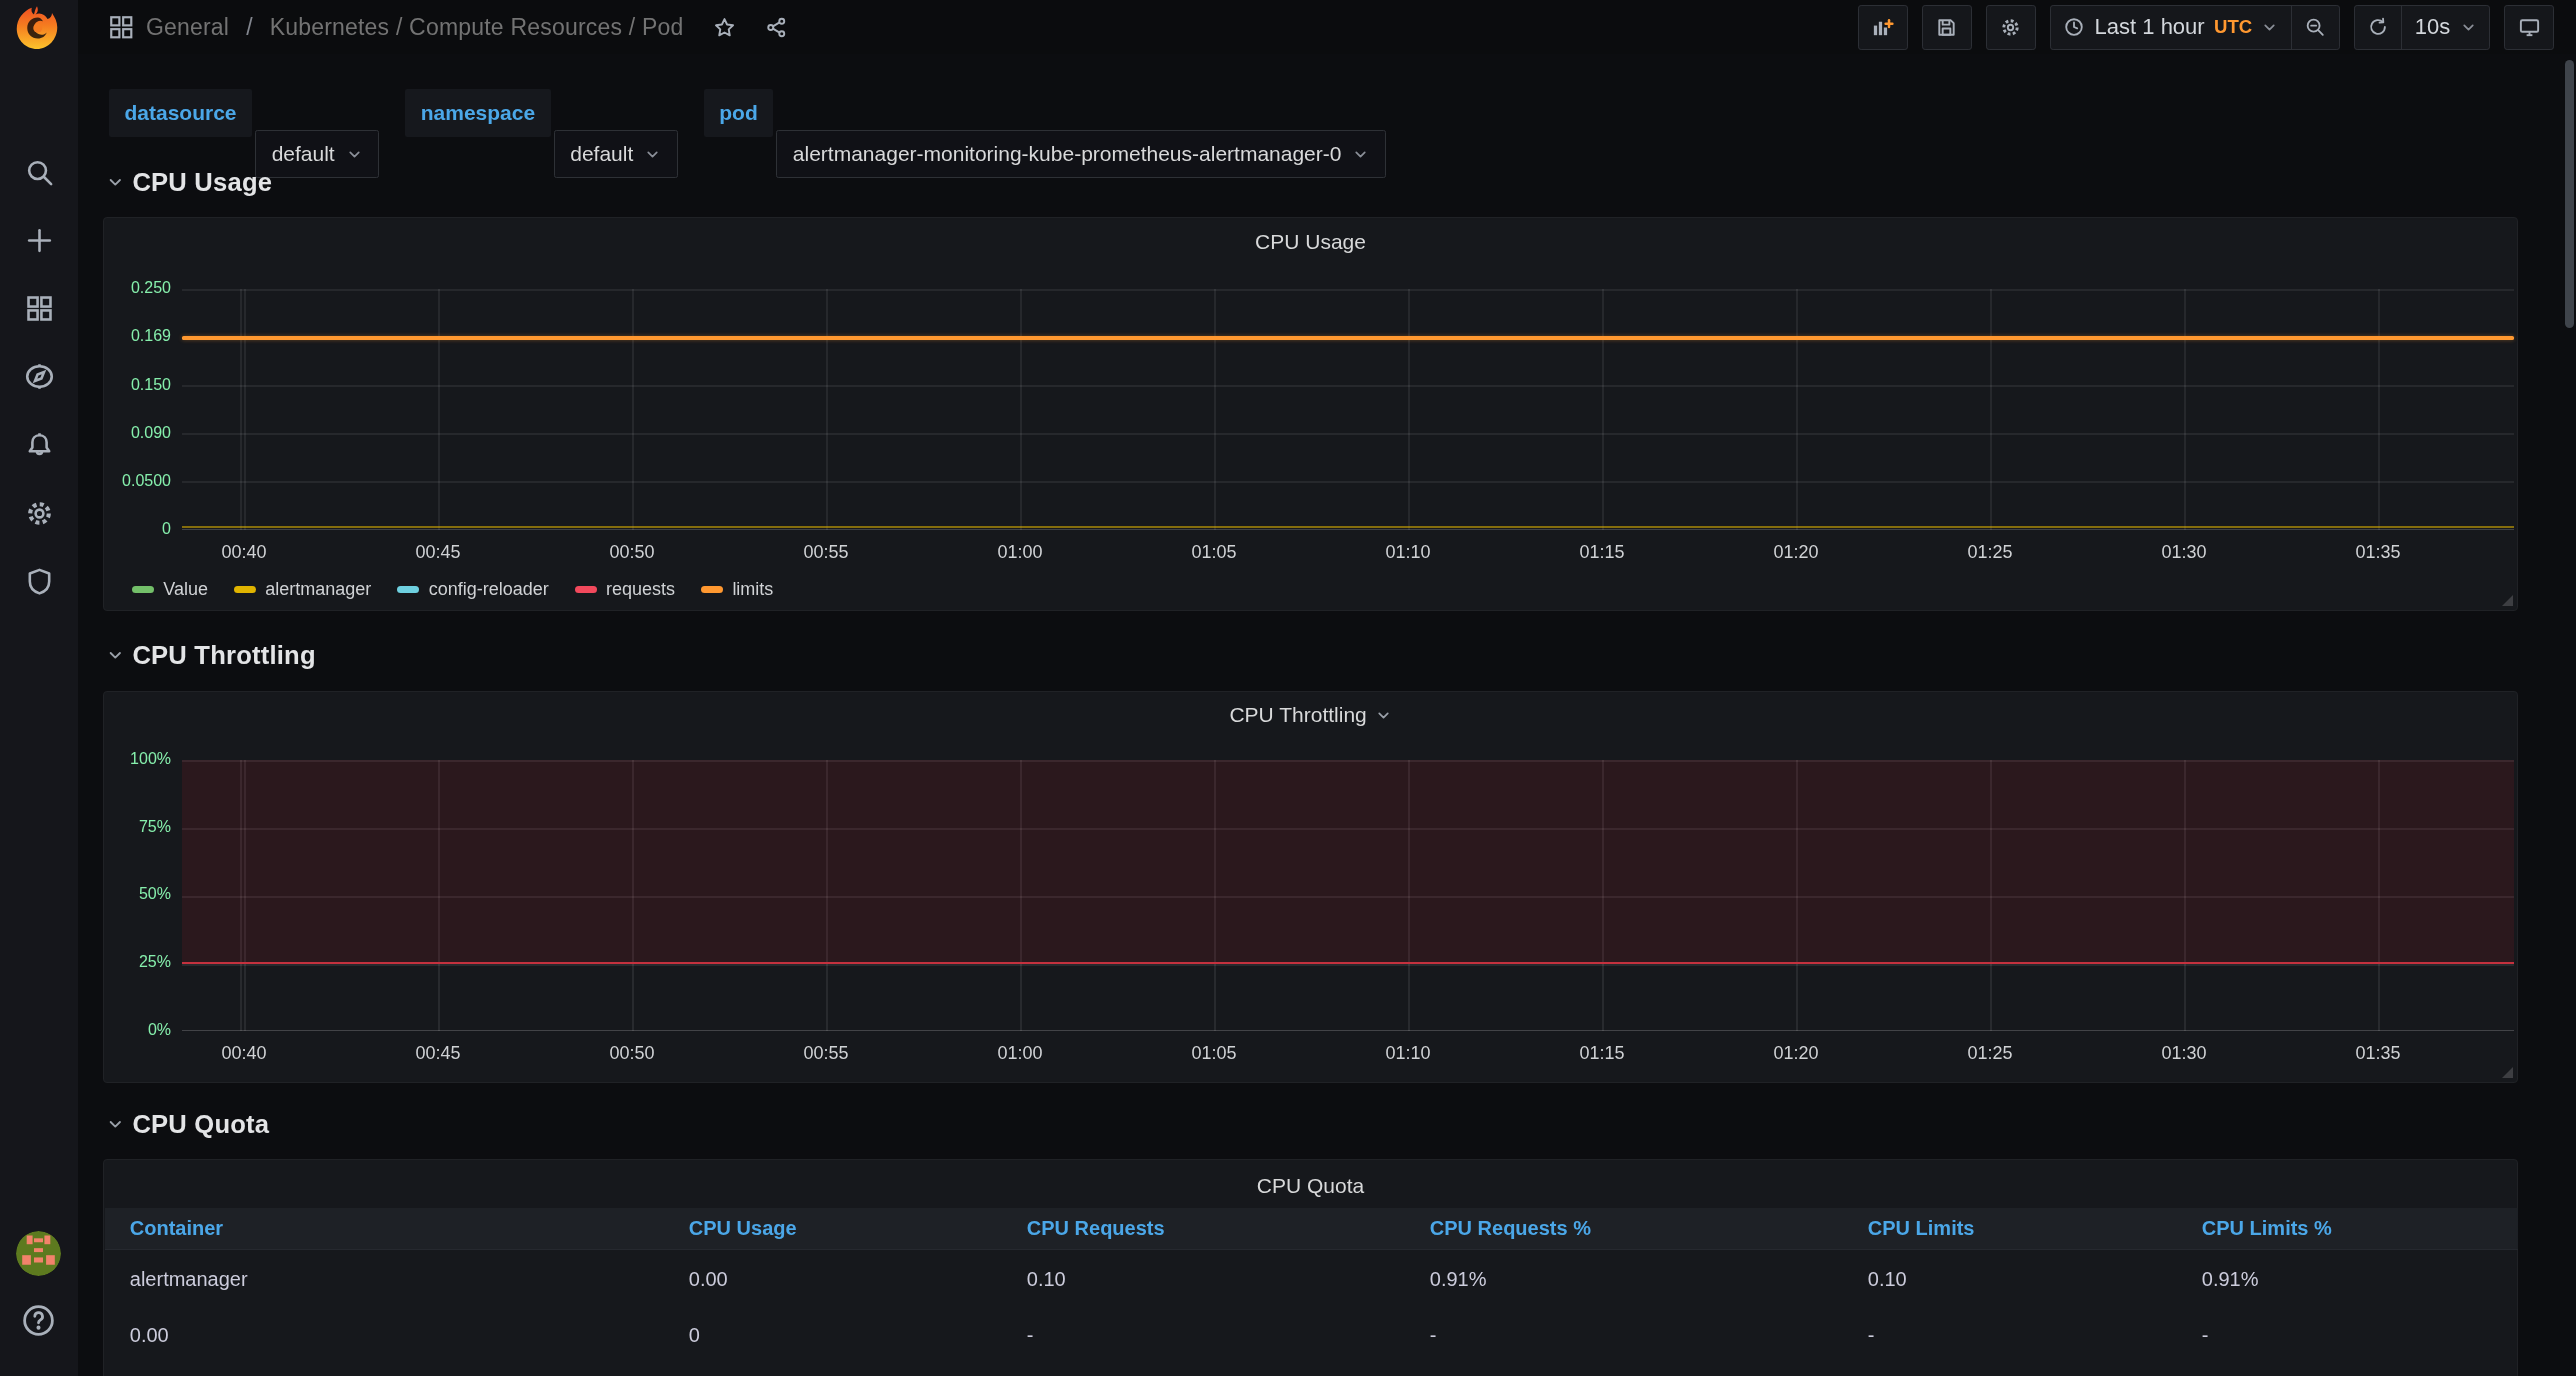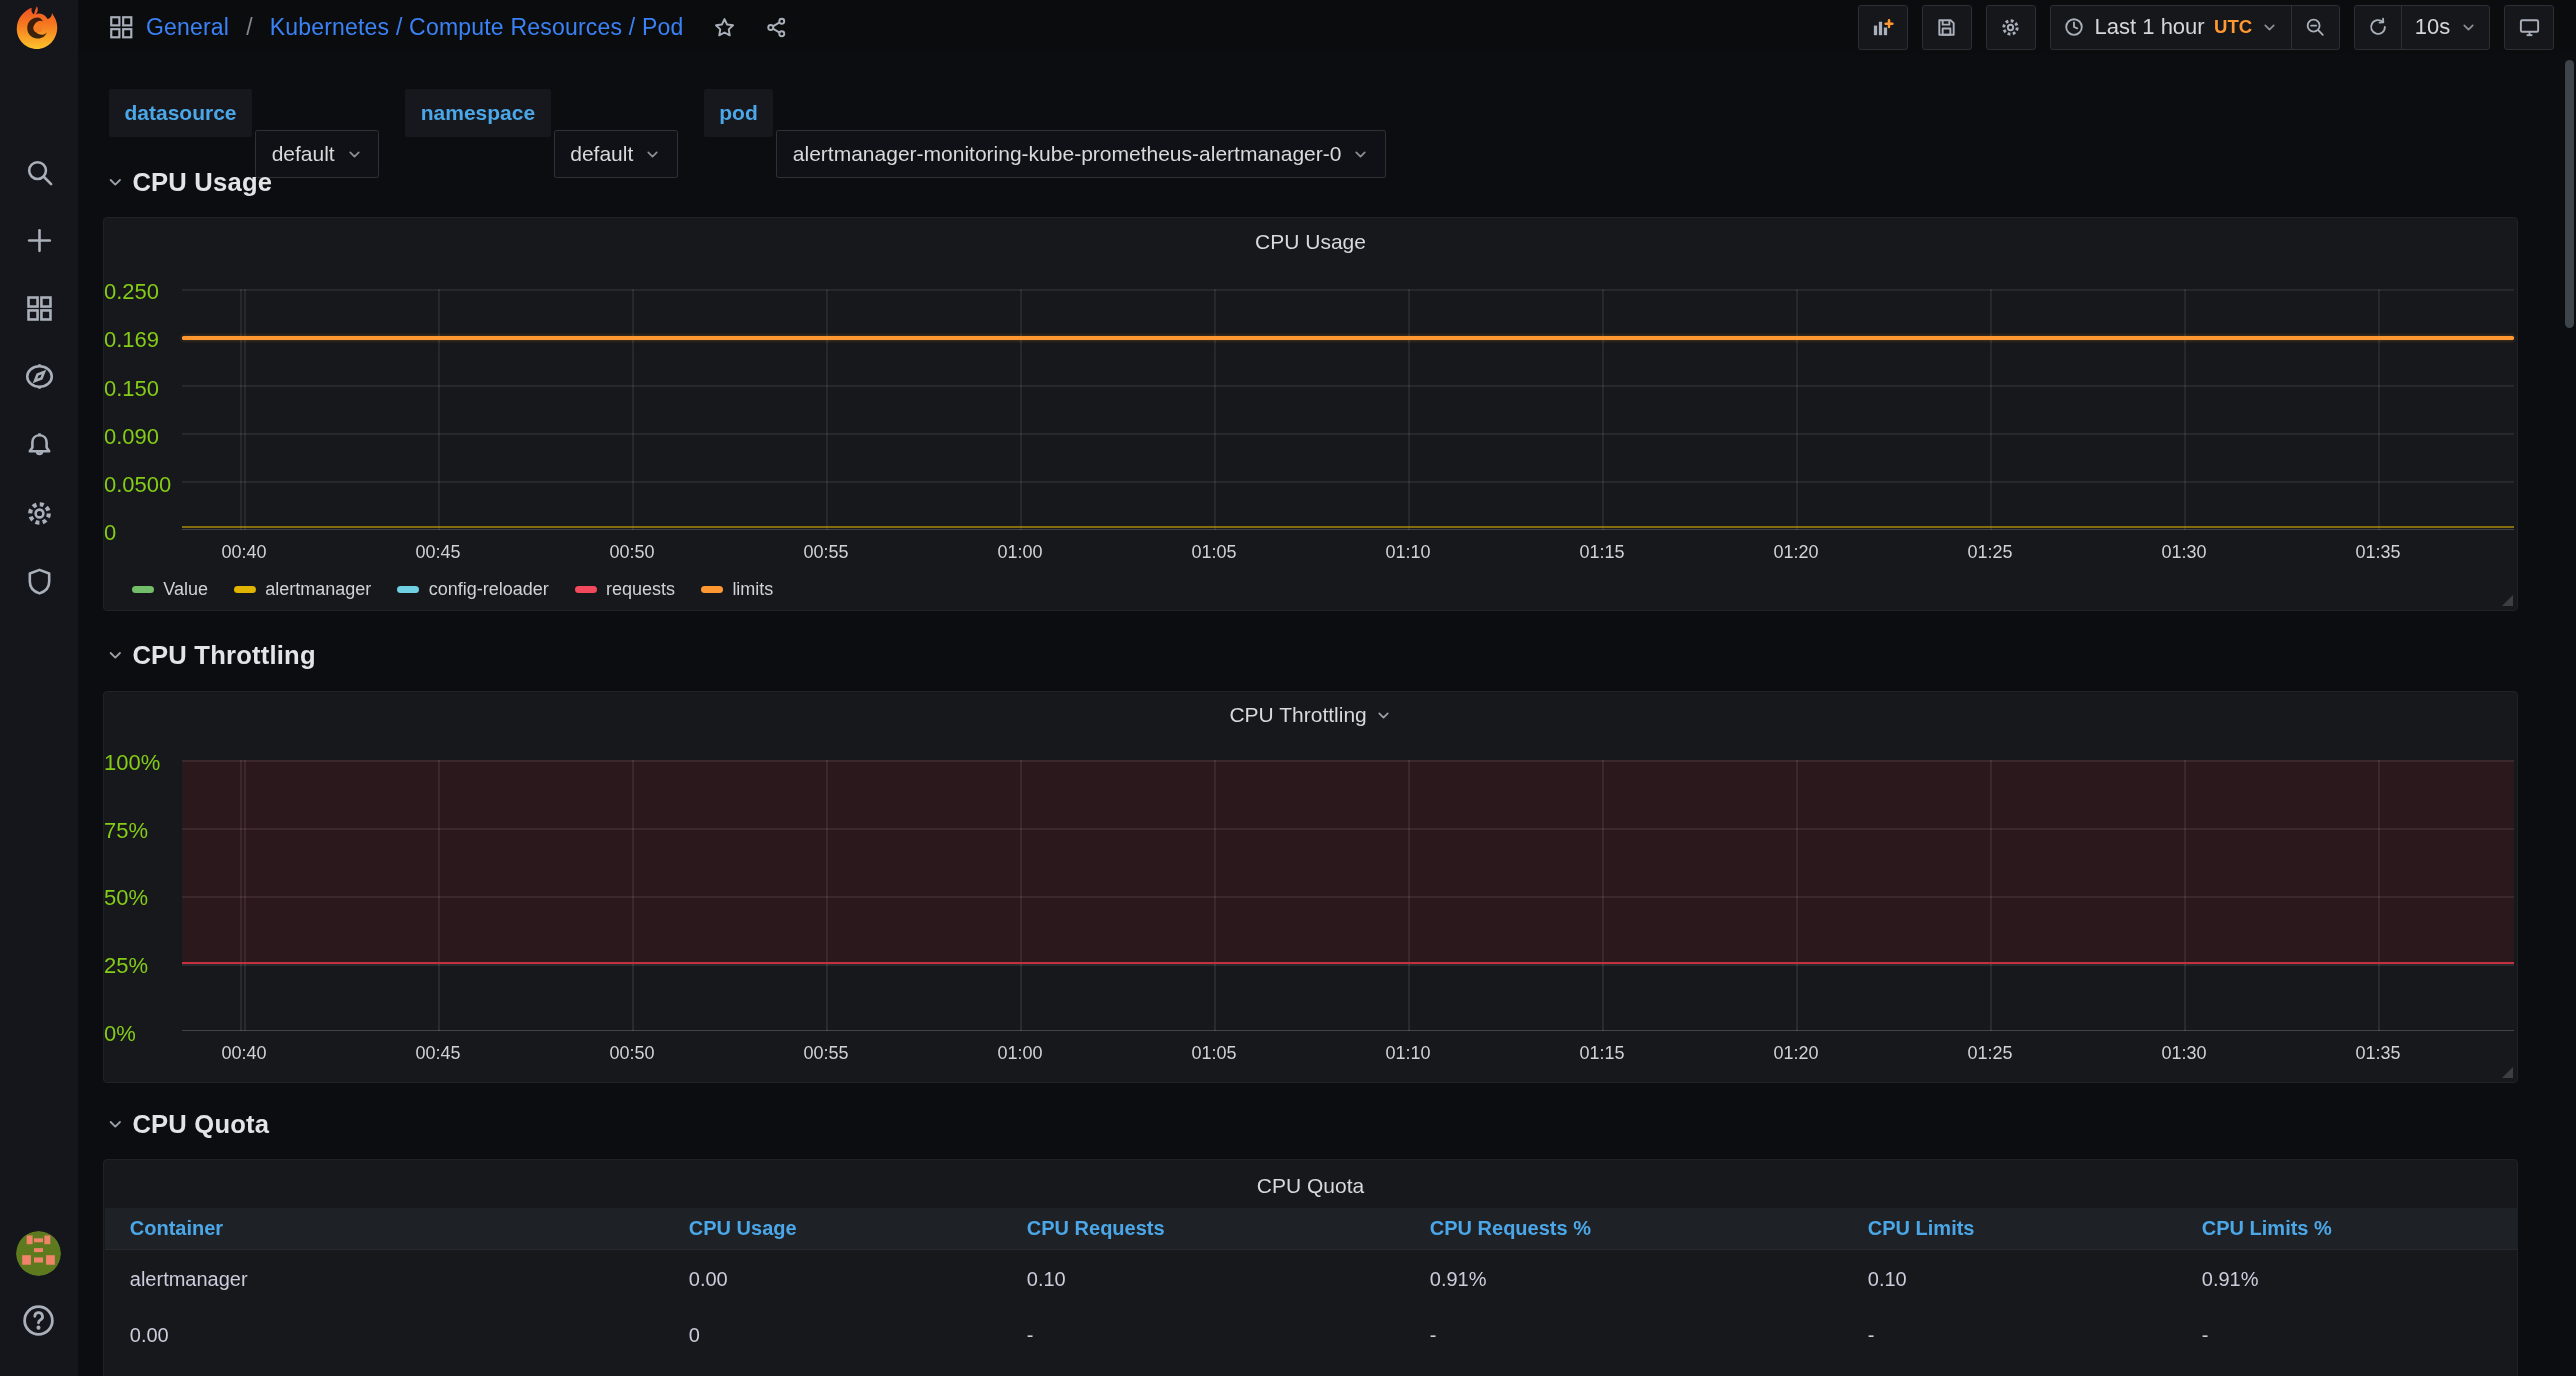--- a/index.html
+++ b/index.html
@@ -16,21 +16,21 @@
   .side-icon { position:absolute; left:0; width:78px; height:51px; display:flex; align-items:center; justify-content:center; cursor:pointer; }
   .side-icon svg { width:31px; height:31px; }
   #logo { position:absolute; left:13px; top:3.9px; width:48px; height:48px; }
   #avatar { position:absolute; left:16.3px; top:1231px; width:45px; height:45px; border-radius:50%; overflow:hidden; }
   #help-btn { position:absolute; left:20px; top:1302px; width:37px; height:37px; }
 
   
   #topnav { position:absolute; left:78px; top:0; width:2498px; height:54px; background:#0b0c0e;
             display:flex; align-items:center; justify-content:space-between; padding:0 22px 0 29.5px; }
   #breadcrumb { display:flex; align-items:center; gap:12.4px; }
-  #breadcrumb .bc-text { font-size:23px; color:#3b82f6; letter-spacing:0.2px; }
+  #breadcrumb .bc-text { font-size:23px; color:#737373; letter-spacing:0.2px; }
   #breadcrumb .bc-sep  { font-size:23px; color:#82868e; margin:0 4.7px; }
   .bc-icon svg { width:26px; height:26px; }
   .bc-action { margin-left:17px; cursor:pointer; }
   .bc-action svg { width:23px; height:23px; }
 
   #nav-actions { display:flex; align-items:center; gap:14px; }
   .navbtn, .navgroup { height:45px; background:#15171b; border:1.6px solid #2c2f35; border-radius:3.1px; display:flex; align-items:center; }
   .navbtn { width:50px; justify-content:center; cursor:pointer; }
   .navbtn svg { width:23px; height:23px; }
   .navgroup .seg { height:100%; display:flex; align-items:center; padding:0 12.4px; cursor:pointer; gap:9.3px; }
@@ -68,21 +68,21 @@
   #plot-usage { top:71px; height:241px;
     background-image:
       repeating-linear-gradient(to right,  rgba(255,255,255,.07) 0 1.6px, transparent 1.6px 194px),
       repeating-linear-gradient(to bottom, rgba(255,255,255,.07) 0 1.6px, transparent 1.6px 48px);
     background-position: 62px 0, 0 0; }
   #plot-throttle { top:68px; height:271px;
     background-image:
       repeating-linear-gradient(to right,  rgba(255,255,255,.08) 0 1.6px, transparent 1.6px 194px),
       repeating-linear-gradient(to bottom, rgba(255,255,255,.08) 0 1.6px, transparent 1.6px 68px);
     background-position: 62px 0, 0 0; }
-  .yt { position:absolute; left:0; width:67px; font-size:22px; color:#84cc16; }
+  .yt { position:absolute; left:0; width:67px; text-align:right; font-size:16px; color:#86efac; }
   .xt { position:absolute; width:78px; text-align:center; font-size:18px; color:#d0d2d5; }
   .series-line { position:absolute; left:0; width:100%; }
   #limits-line { top:47px; height:3.9px; background:#ff9830; border-radius:1.6px; box-shadow:0 0 4.7px rgba(255,152,48,.35); }
   #alert-line  { top:237px; height:2.3px; background:rgba(224,180,0,.55); }
   #throttle-fill { position:absolute; left:0; top:0; width:100%; height:203px; background:rgba(196,22,42,.12); }
   #throttle-line { top:202px; height:2.3px; background:#c4313e; }
   #no-data { position:absolute; left:0; top:88px; width:100%; text-align:center; font-size:22px; color:#d8d9da; }
 
   
   #legend { position:absolute; left:28px; top:361px; display:flex; align-items:center; gap:26px; }

